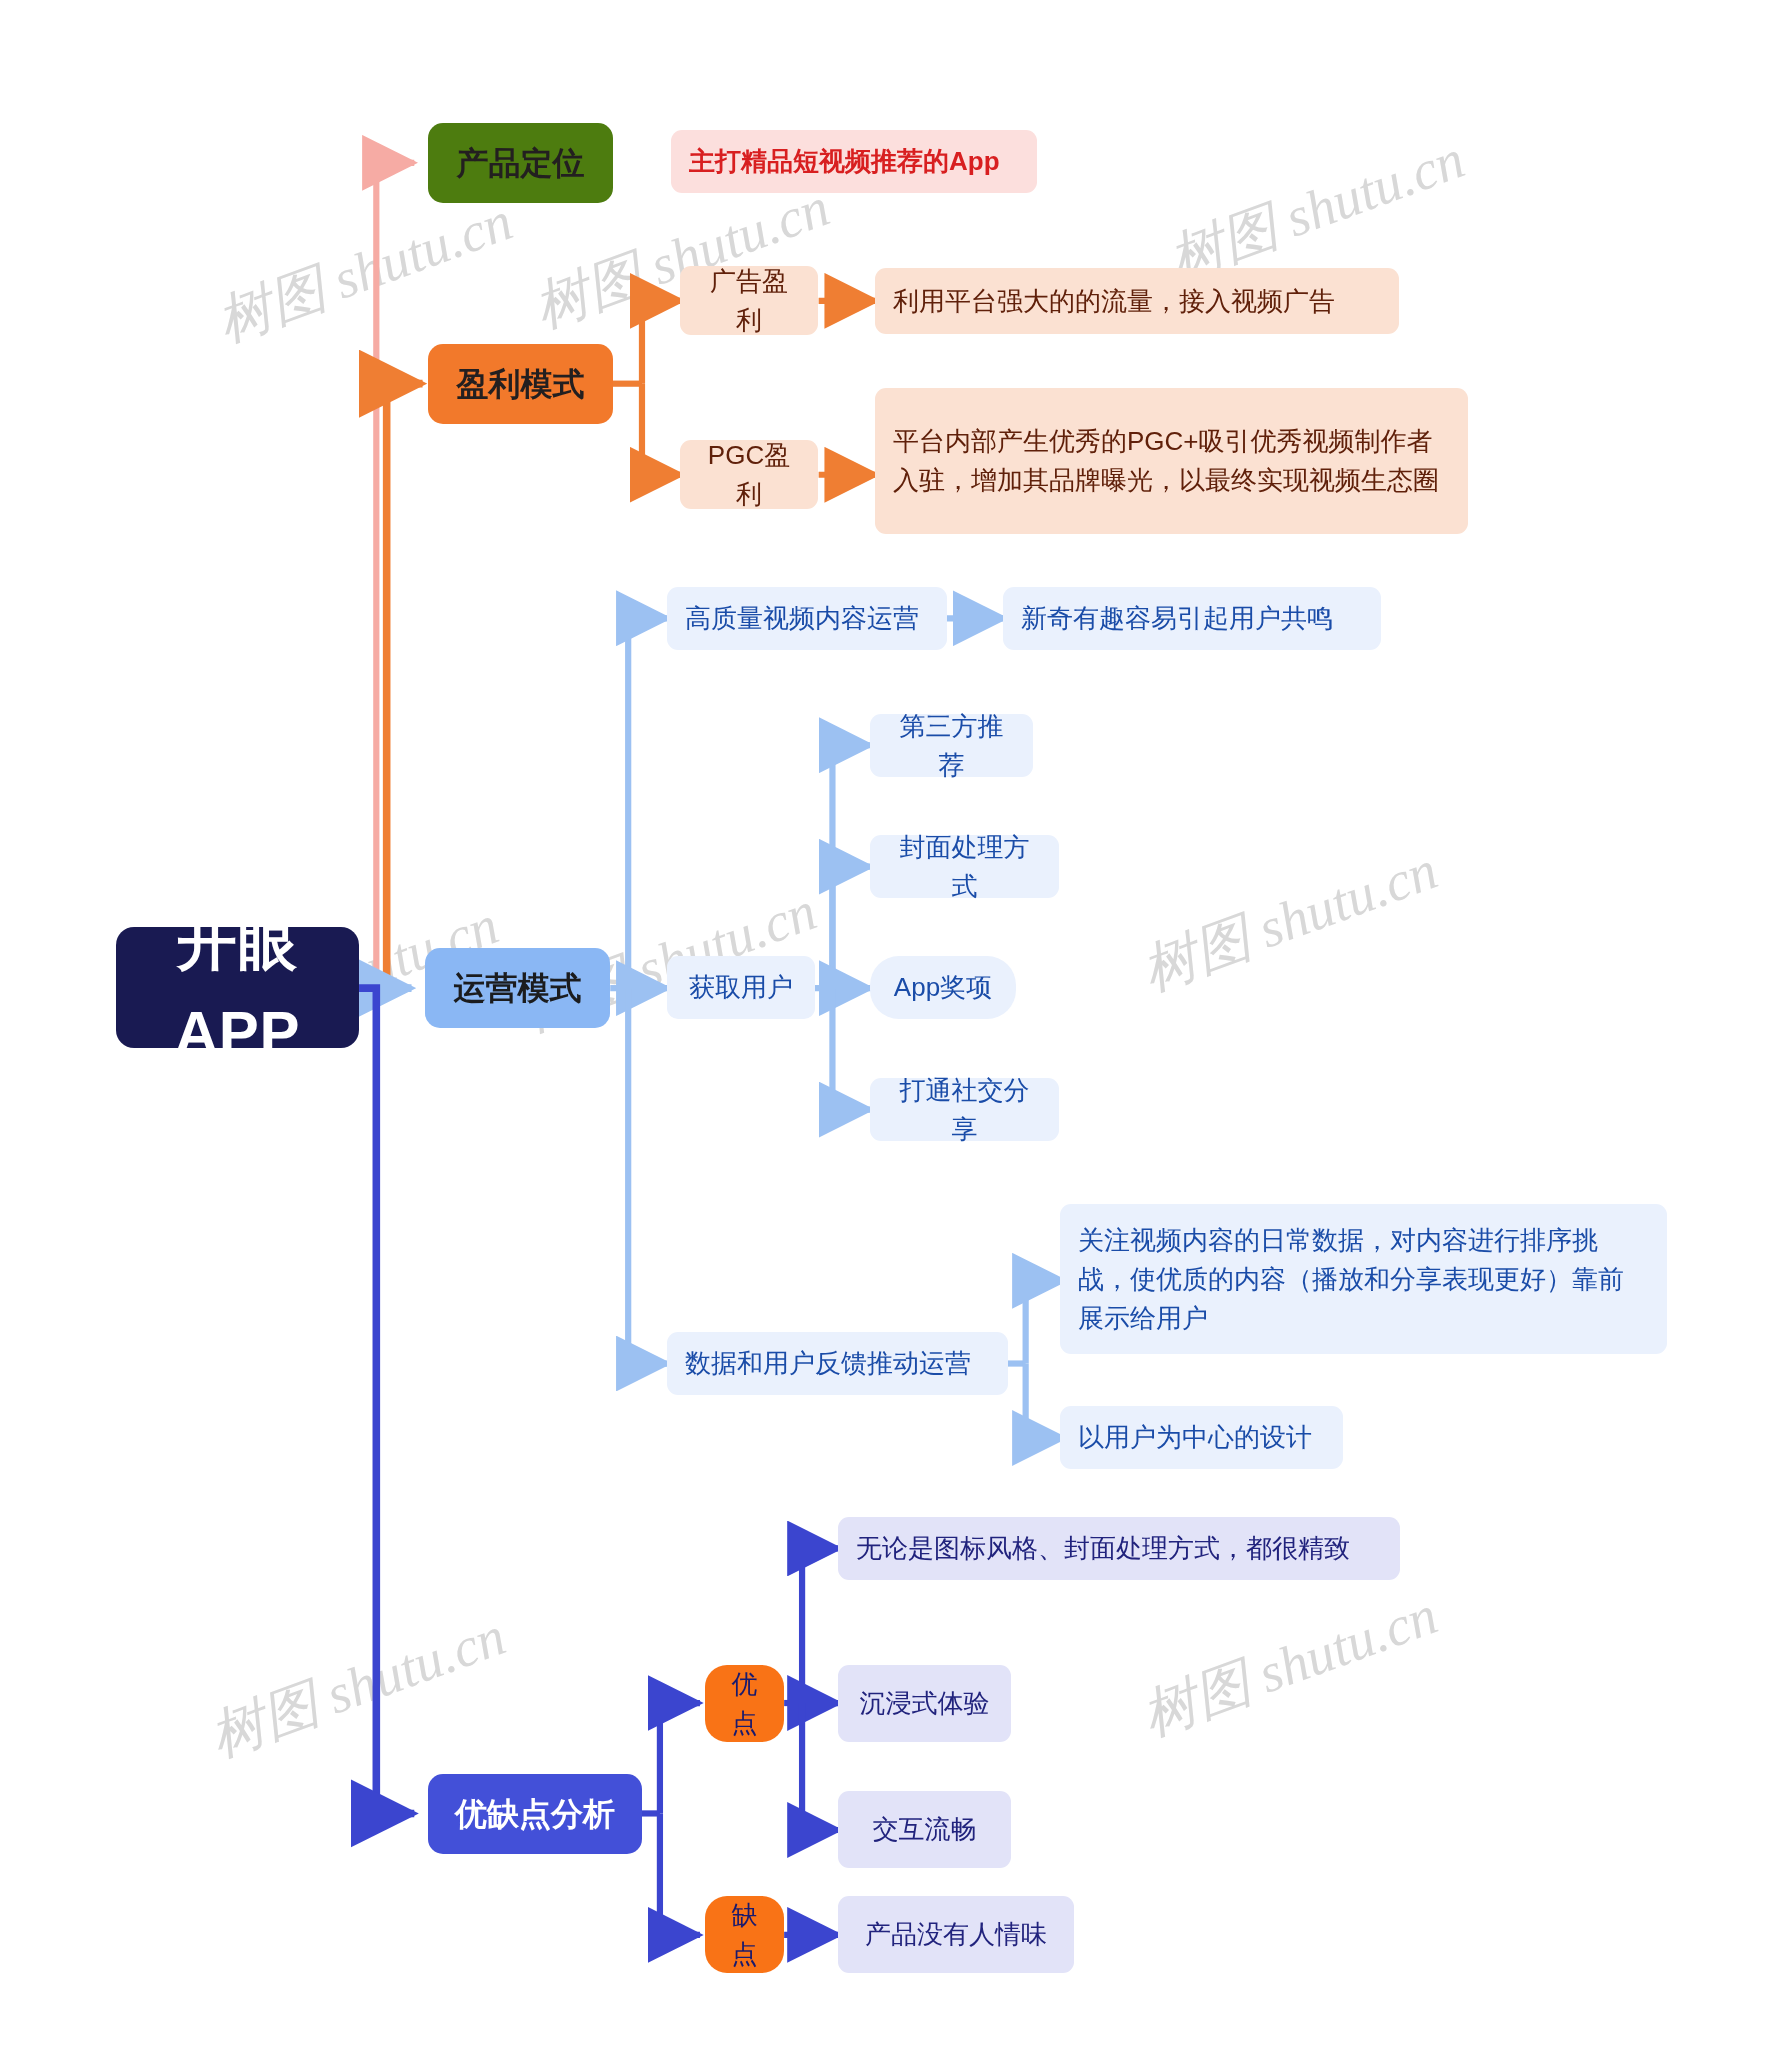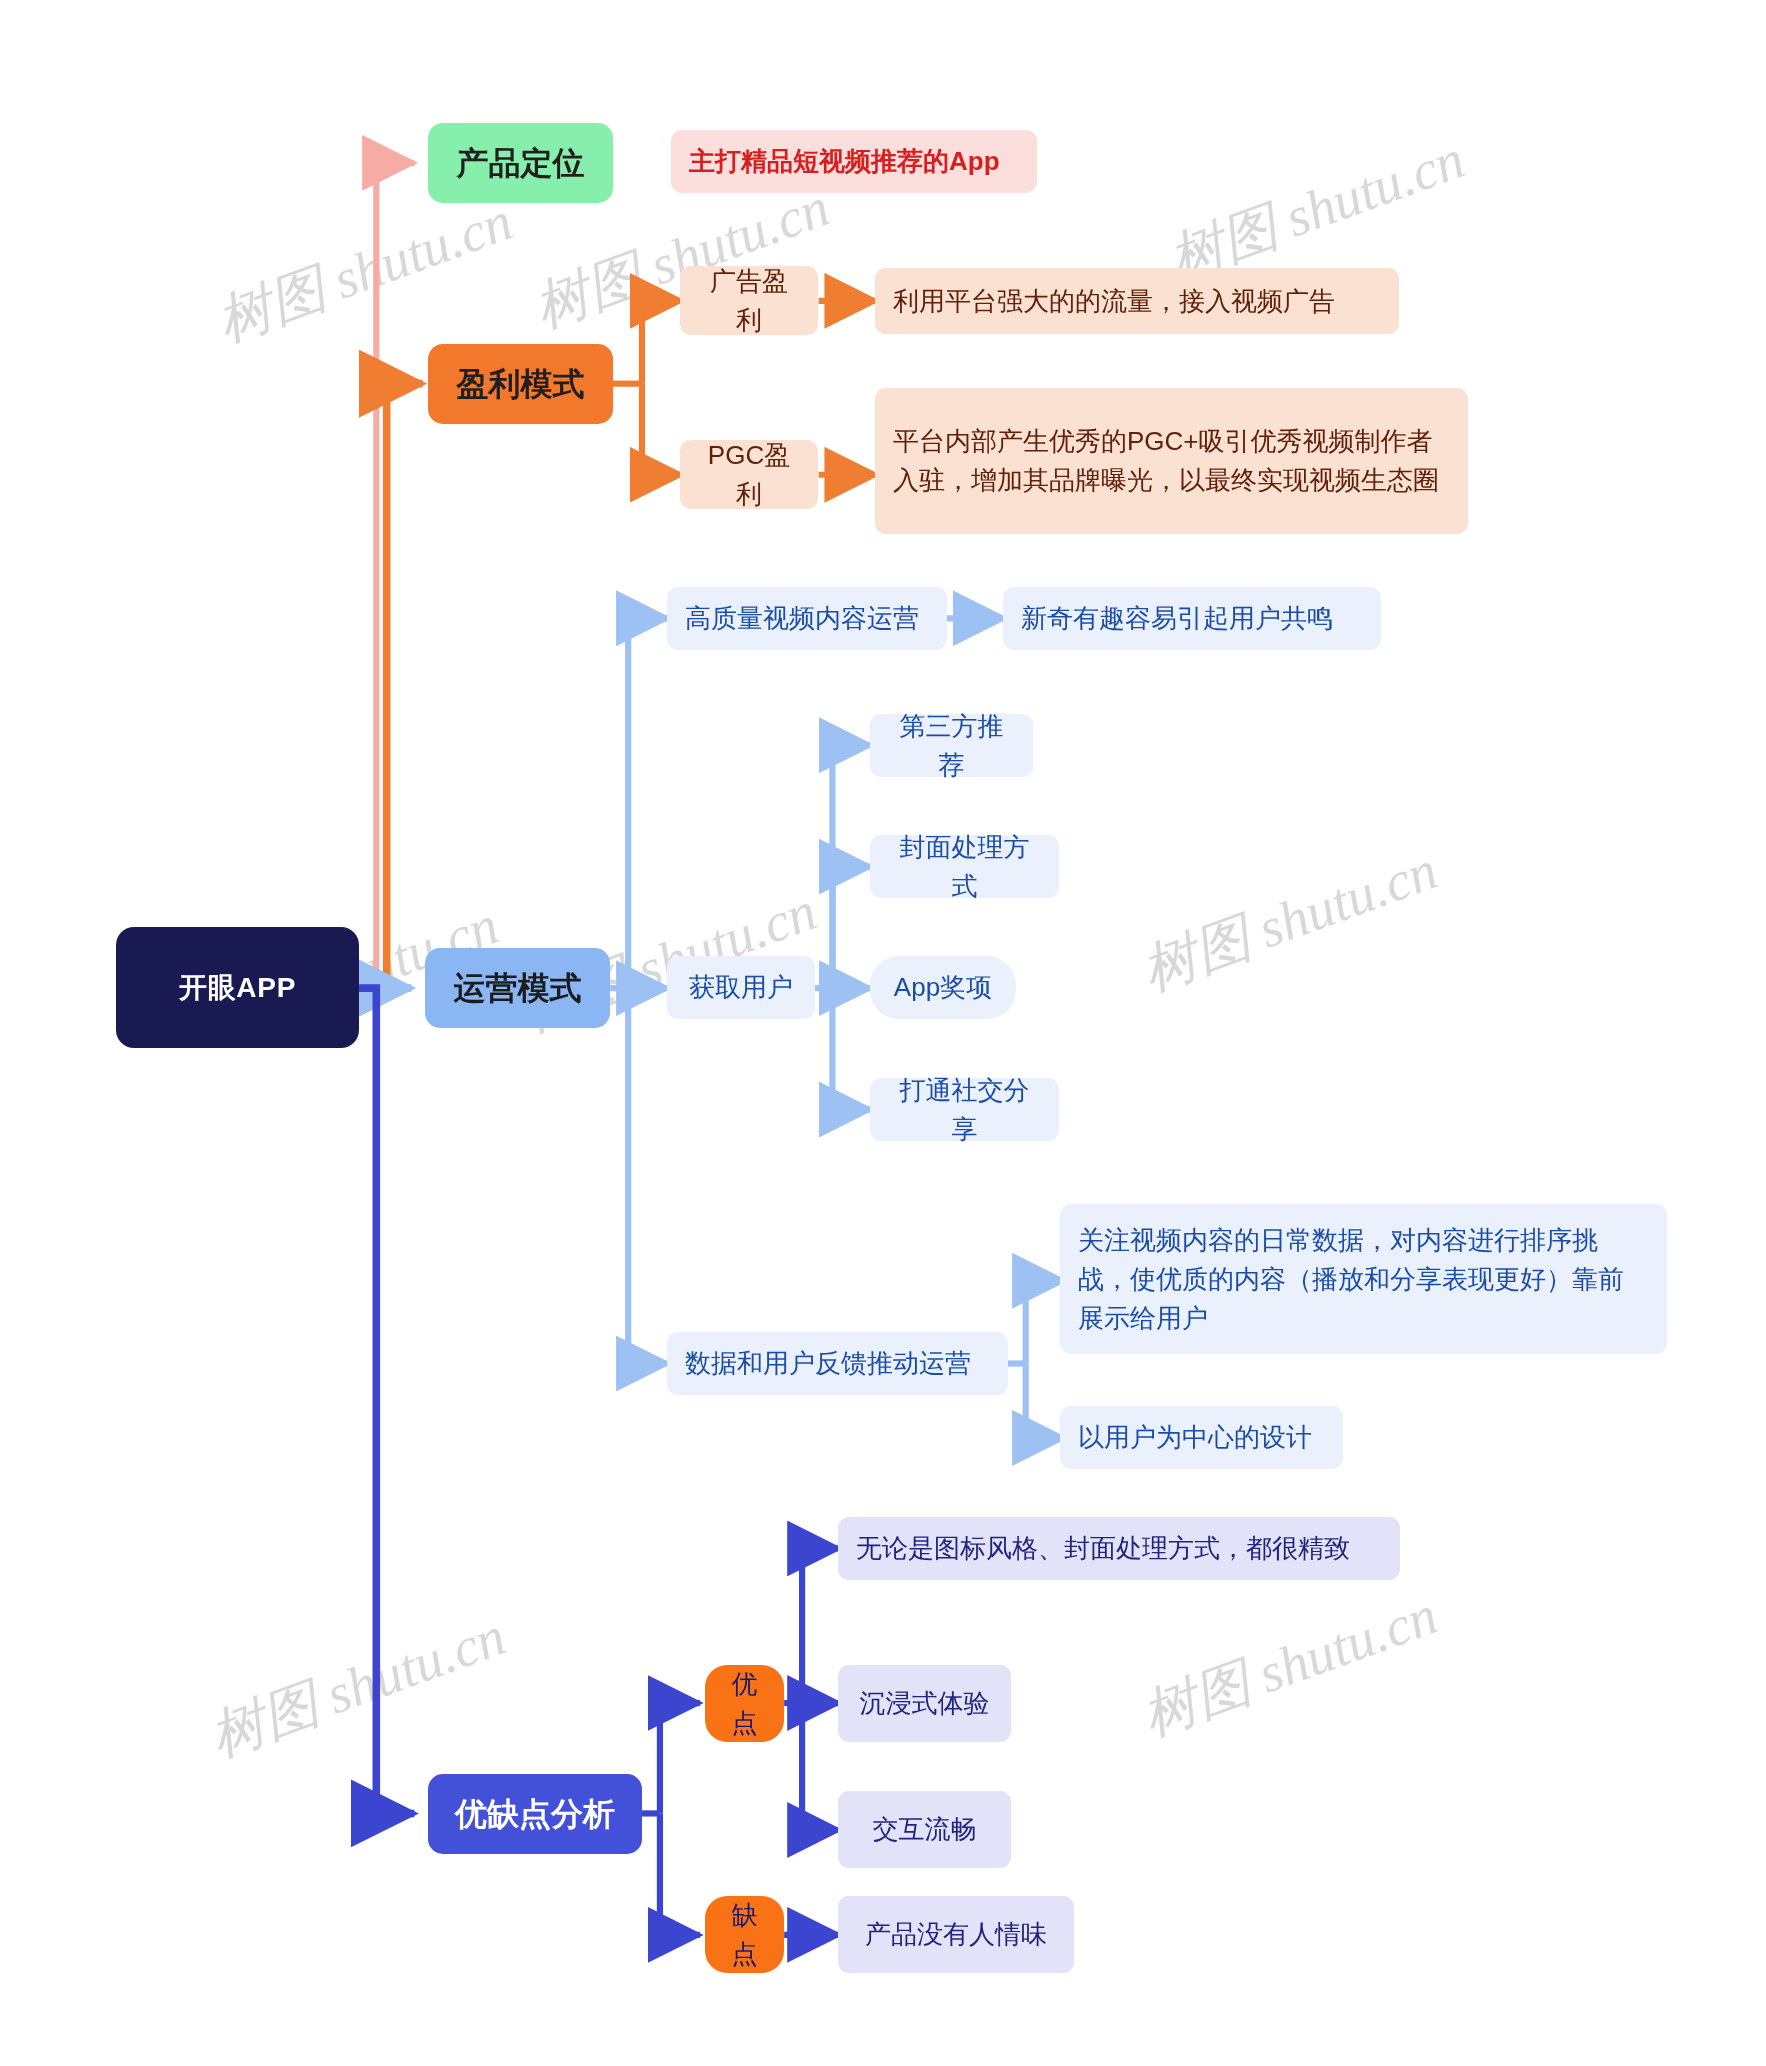--- a/index.html
+++ b/index.html
@@ -47,32 +47,32 @@
     z-index: 3;
     border-radius: 12.4px;
     line-height: 1.5;
   }
   .node .txt { display: block; width: 100%; }
 
   .n-root {
     background: #191a52;
     color: #ffffff;
     border-radius: 18px;
-    font-size: 28px;
+    font-size: 60px;
     font-weight: 700;
     padding: 0 21px;
     letter-spacing: 0.7px;
   }
   .n-l1 {
     font-size: 32px;
     font-weight: 700;
     border-radius: 15px;
     padding: 0 19.3px;
   }
-  .n-l1.pink  { background: #86efac; color: #231f20; }
+  .n-l1.pink  { background: #4d7c0f; color: #231f20; }
   .n-l1.orange{ background: #f2792b; color: #231f20; }
   .n-l1.blue  { background: #8ab7f4; color: #1b1c1e; }
   .n-l1.indigo{ background: #4350d8; color: #ffffff; }
 
   .n-l2, .n-l3 {
     font-size: 26px;
     font-weight: 400;
     border-radius: 11px;
     padding: 9.7px 18px;
   }

